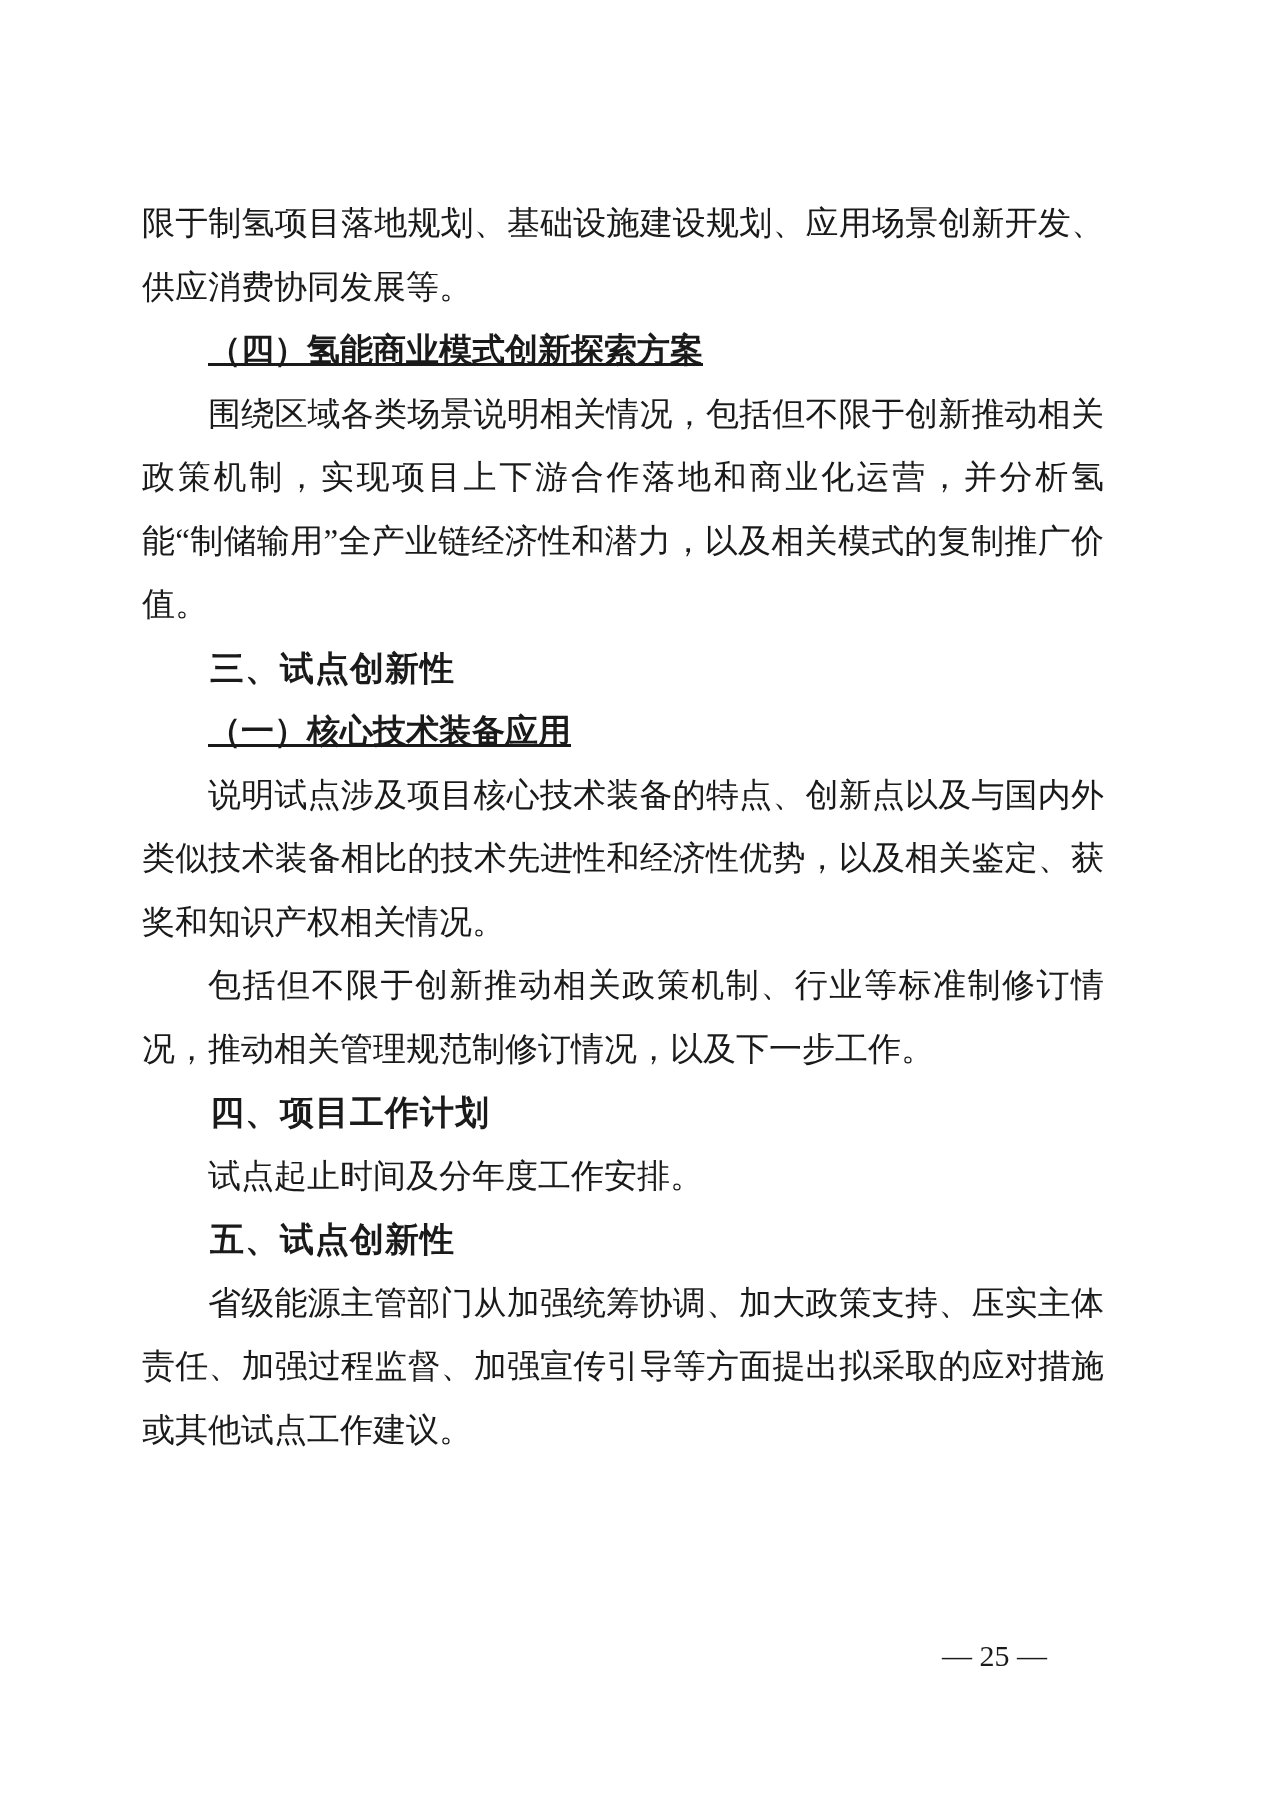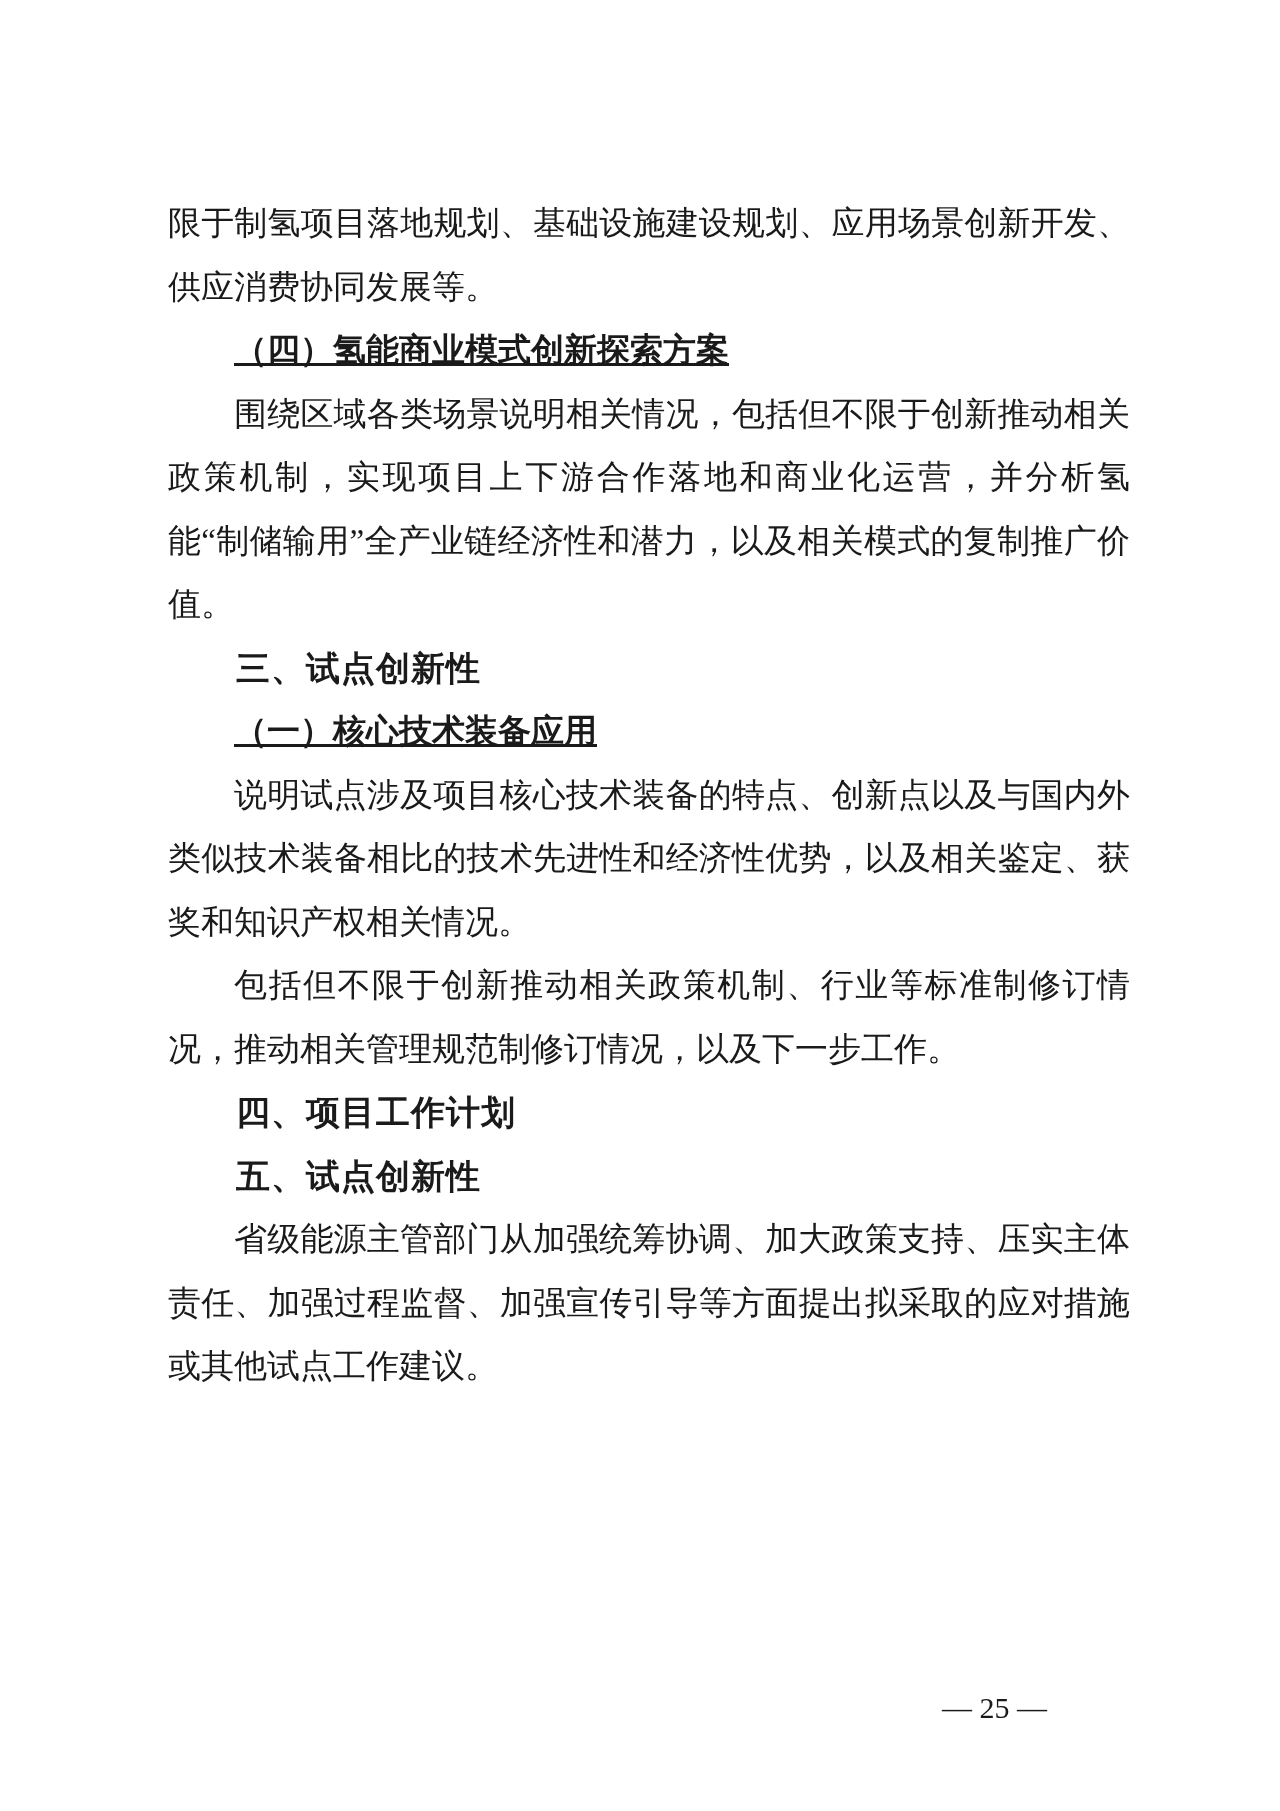--- a/index.html
+++ b/index.html
@@ -10,21 +10,21 @@
     width: 1280px;
     height: 1811px;
     background: #ffffff;
     position: relative;
     overflow: hidden;
     font-family: "Liberation Serif", "DejaVu Serif", serif;
     color: #1a1a1a;
   }
   .doc-body {
     position: absolute;
-    left: 168px;
+    left: 142px;
     top: 192px;
     width: 962px;
   }
   .doc-body p {
     margin: 0;
     padding: 0;
     font-size: 33px;
     line-height: 63.5px;
     text-align: justify;
     text-justify: inter-character;
@@ -40,38 +40,39 @@
   }
   .heading_bold {
     text-indent: 2em;
     font-weight: bold;
     font-family: "Liberation Sans", "DejaVu Sans", sans-serif;
     font-size: 34px !important;
     letter-spacing: 1px;
   }
   .page-footer {
     position: absolute;
-    top: 1688px;
+    top: 1636px;
     right: 233px;
     font-size: 30px;
     line-height: 40px;
     color: #1a1a1a;
     font-family: "Liberation Serif", "DejaVu Serif", serif;
     white-space: pre;
   }
 </style>
 </head>
 <body>
 
 <main class="doc-body">
     <p class="body">限于制氢项目落地规划、基础设施建设规划、应用场景创新开发、供应消费协同发展等。</p>
     <p class="heading_kai">（四）氢能商业模式创新探索方案</p>
     <p class="body indent">围绕区域各类场景说明相关情况，包括但不限于创新推动相关政策机制，实现项目上下游合作落地和商业化运营，并分析氢能“制储输用”全产业链经济性和潜力，以及相关模式的复制推广价值。</p>
     <p class="heading_bold">三、试点创新性</p>
     <p class="heading_kai">（一）核心技术装备应用</p>
     <p class="body indent">说明试点涉及项目核心技术装备的特点、创新点以及与国内外类似技术装备相比的技术先进性和经济性优势，以及相关鉴定、获奖和知识产权相关情况。</p>
     <p class="body indent">包括但不限于创新推动相关政策机制、行业等标准制修订情况，推动相关管理规范制修订情况，以及下一步工作。</p>
     <p class="heading_bold">四、项目工作计划</p>
+    <p class="body indent">试点起止时间及分年度工作安排。</p>
     <p class="heading_bold">五、试点创新性</p>
     <p class="body indent">省级能源主管部门从加强统筹协调、加大政策支持、压实主体责任、加强过程监督、加强宣传引导等方面提出拟采取的应对措施或其他试点工作建议。</p>
   </main>
 
 <div class="page-footer">— 25 —</div>
 
 </body></html>

